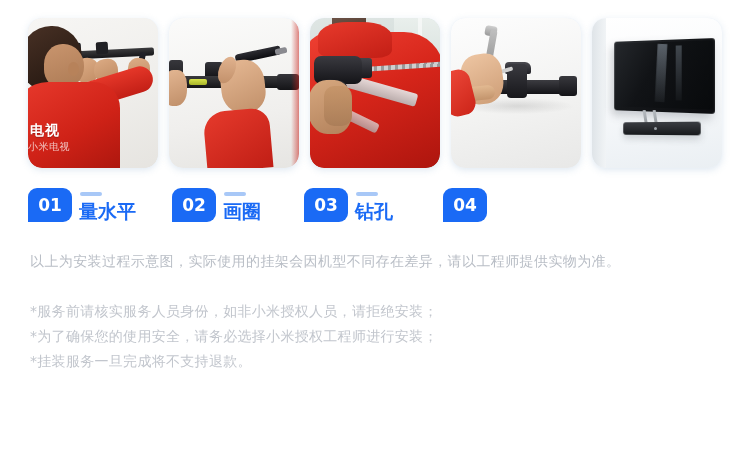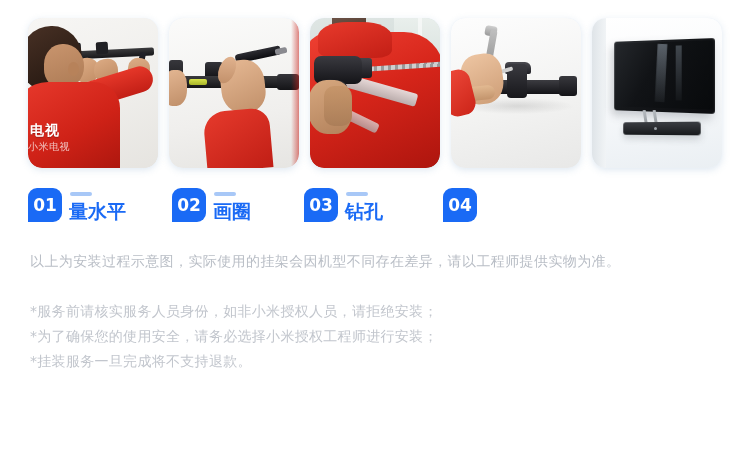--- a/index.html
+++ b/index.html
@@ -398,21 +398,21 @@
   }
   .step-label {
     position: absolute;
     top: 0;
     height: 46px;
     display: flex;
     align-items: flex-end;
   }
   .badge {
     position: relative;
-    width: 34px;
+    width: 44px;
     height: 34px;
     background: #1a6af5;
     border-radius: 9px 9px 9px 0;
     color: #ffffff;
     font-size: 17px;
     font-weight: bold;
     letter-spacing: 0px;
     display: flex;
     align-items: center;
     justify-content: center;

